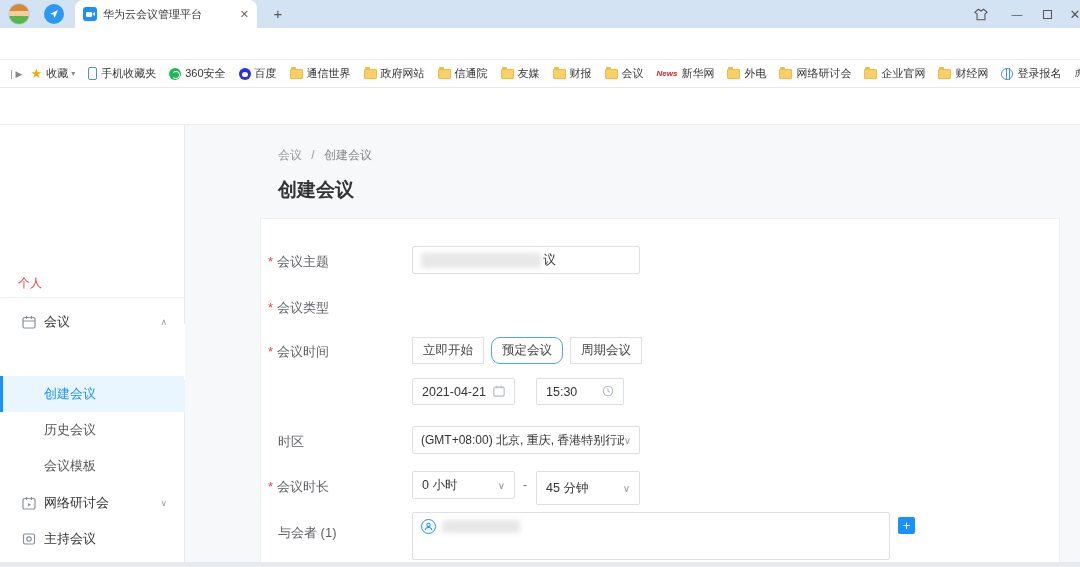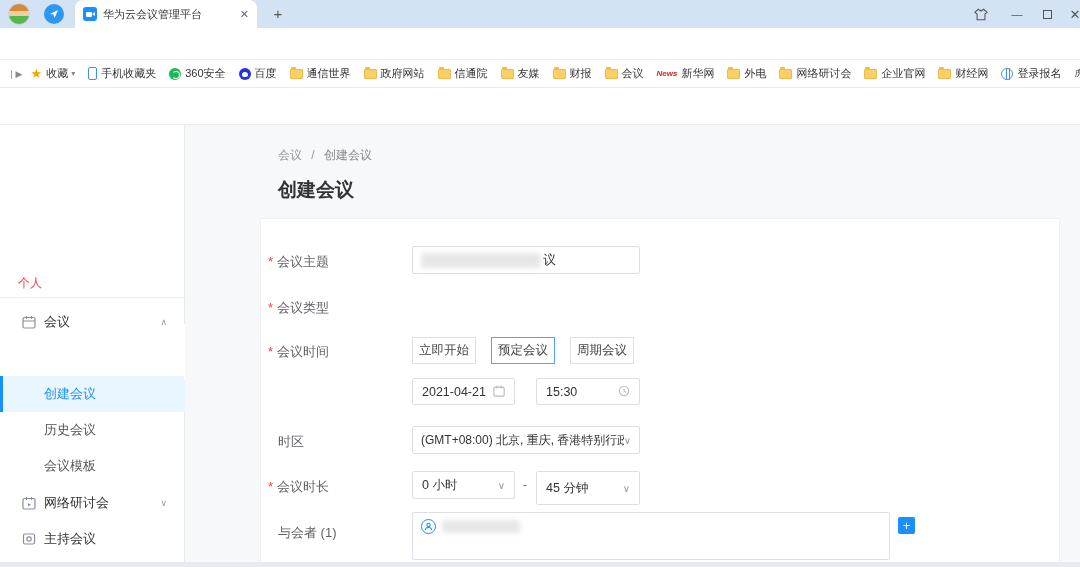--- a/index.html
+++ b/index.html
@@ -102,21 +102,21 @@
   .card { left:260px; top:218px; width:800px; height:344px; background:#fff; border:1px solid #eef0f2; border-bottom:none; }
   .flabel { font-size:13px; color:#606266; position:absolute; }
   .req { color:#f53f3f; margin-right:4px; font-size:13px; }
   .finput { position:absolute; background:#fff; border:1px solid #dcdfe6; border-radius:2px; display:flex; align-items:center; }
   .blurblock { background:#e7e7e7; filter:blur(2.5px); border-radius:2px; }
   .radio-on { width:14px; height:14px; border-radius:50%; background:#1890ff; position:relative; }
   .radio-on::before { content:""; position:absolute; left:3px; top:3px; right:3px; bottom:3px; background:#fff; border-radius:50%; }
   .radio-on::after { content:""; position:absolute; left:5px; top:5px; right:5px; bottom:5px; background:#1890ff; border-radius:50%; }
   .radio-off { width:14px; height:14px; border-radius:50%; background:#fff; border:1px solid #c9ccd4; }
   .rlabel { font-size:13px; color:#333; }
-  .seg { position:absolute; height:27px; width:64px; background:#fff; border:1px solid #dcdfe6; display:flex; align-items:center; justify-content:center; font-size:12.5px; color:#444; }
+  .seg { position:absolute; height:27px; width:72px; background:#fff; border:1px solid #dcdfe6; display:flex; align-items:center; justify-content:center; font-size:12.5px; color:#444; }
   .seg.sel { border:1px solid #4da3ff; z-index:2; }
   .sel-caret { margin-left:auto; color:#999; font-size:10px; }
   .plusbtn { left:898px; top:517px; width:17px; height:17px; background:#1890ff; border-radius:2px; color:#fff;
     font-size:13px; display:flex; align-items:center; justify-content:center; line-height:1; }
   .chip-ic { width:15px; height:15px; border-radius:50%; border:1px solid #1890ff; display:flex; align-items:center; justify-content:center; }
   .bottomstrip { left:0; top:562px; width:1080px; height:5px; background:#e7eaee; }
 </style>
 </head>
 <body>
 
@@ -386,34 +386,34 @@
   <div class="abs flabel" style="left:268px; top:253px;"><span class="req">*</span><span>会议主题</span></div>
   <div class="finput" style="left:412px; top:246px; width:228px; height:28px; padding:0 8px;">
     <span class="blurblock" style="width:120px; height:15px;"></span>
     <span style="font-size:13px; color:#333; margin-left:2px;">议</span>
   </div>
 
   <div class="abs flabel" style="left:268px; top:299px;"><span class="req">*</span><span>会议类型</span></div>
 
   <div class="abs flabel" style="left:268px; top:343px;"><span class="req">*</span><span>会议时间</span></div>
   <div class="seg" style="left:412px; top:337px;">立即开始</div>
-  <div class="seg sel" style="left:491px; top:337px;">预定会议</div>
+  <div class="seg sel" style="left:491px; top:337px;border-radius:9px;">预定会议</div>
   <div class="seg" style="left:570px; top:337px;">周期会议</div>
 
   <div class="finput" style="left:412px; top:378px; width:103px; height:27px; padding:0 9px; font-size:12.5px; color:#333;">
     <span>2021-04-21</span>
     <span class="sel-caret">
       <svg width="12" height="12" viewBox="0 0 14 14">
           <rect x="1" y="2.5" width="12" height="10.5" rx="1.5" fill="none" stroke="#b6bcc4" stroke-width="1.3"></rect>
           <line x1="4.5" y1="1" x2="4.5" y2="4" stroke="#b6bcc4" stroke-width="1.3"></line>
           <line x1="9.5" y1="1" x2="9.5" y2="4" stroke="#b6bcc4" stroke-width="1.3"></line>
         </svg>
     </span>
   </div>
-  <div class="finput" style="left:536px; top:378px; width:104px; height:27px; padding:0 9px; font-size:12.5px; color:#333;">
+  <div class="finput" style="left:536px; top:378px; width:88px; height:27px; padding:0 9px; font-size:12.5px; color:#333;">
     <span>15:30</span>
     <span class="sel-caret">
       <svg width="12" height="12" viewBox="0 0 14 14">
           <circle cx="7" cy="7" r="5.5" fill="none" stroke="#b6bcc4" stroke-width="1.3"></circle>
           <path d="M7 4 V7 L9.2 8.5" fill="none" stroke="#b6bcc4" stroke-width="1.3"></path>
         </svg>
     </span>
   </div>
 
   <div class="abs flabel" style="left:278px; top:433px;">时区</div>

